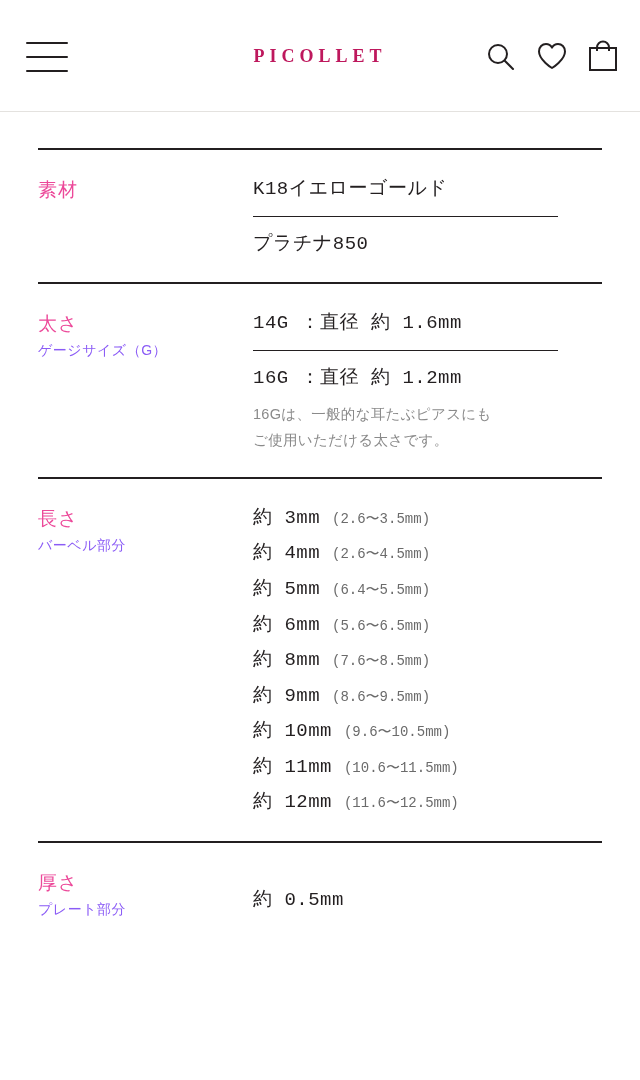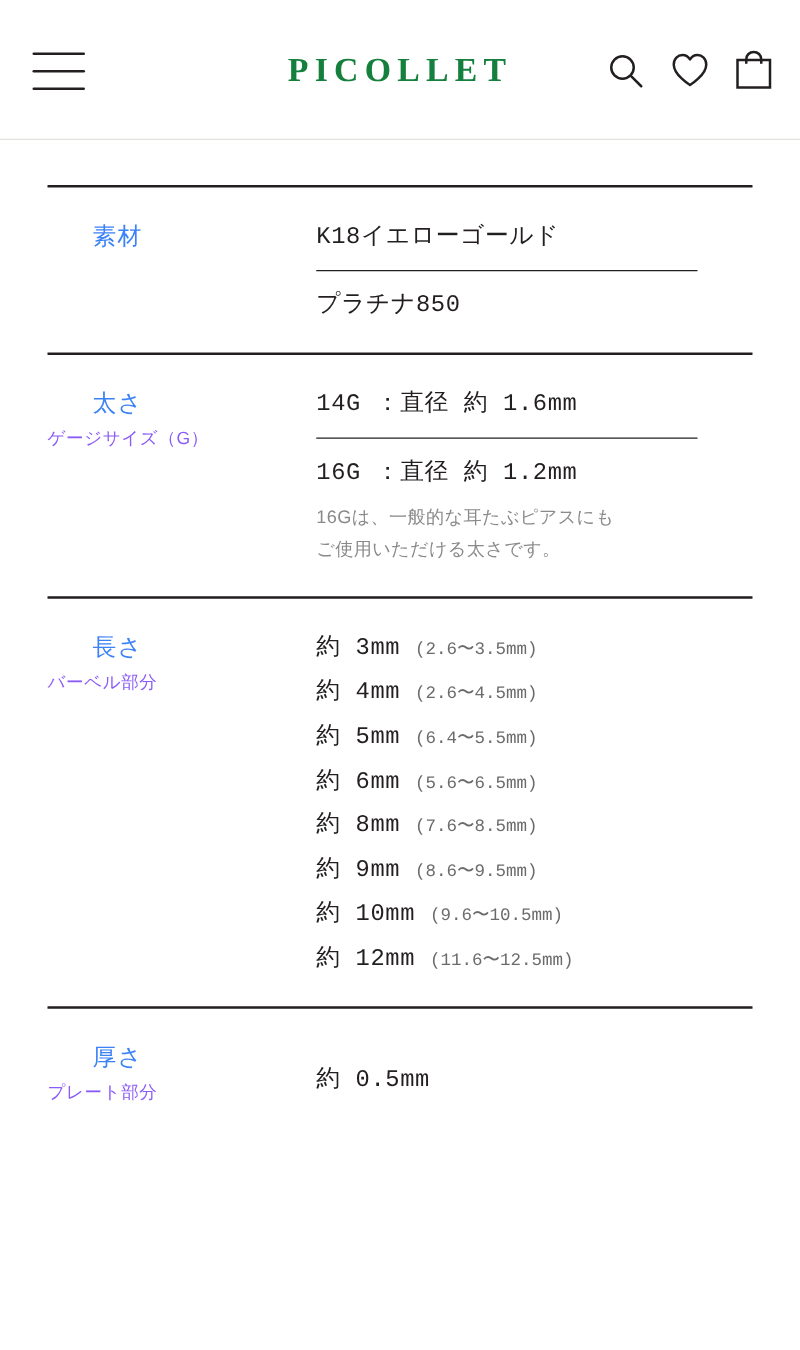--- a/index.html
+++ b/index.html
@@ -40,24 +40,24 @@
     border-radius: 1px;
   }
   .brand {
     position: absolute;
     left: 0;
     right: 0;
     top: 50%;
     transform: translateY(-50%);
     text-align: center;
     font-family: "Liberation Serif", "DejaVu Serif", serif;
-    font-size: 27px;
+    font-size: 18px;
     letter-spacing: 5px;
     font-weight: 700;
-    color: #15803d;
+    color: #be185d;
     pointer-events: none;
   }
   .header-icons {
     position: absolute;
     right: 22px;
     top: 50%;
     transform: translateY(-50%);
     display: flex;
     align-items: center;
     gap: 20px;
@@ -80,24 +80,23 @@
     align-items: flex-start;
     padding: 22px 0 24px 0;
   }
   .row .label {
     width: 215px;
     flex: 0 0 215px;
     padding-top: 6px;
   }
   .label .main {
     font-size: 19px;
-    color: #3b82f6;
+    color: #ec4899;
     letter-spacing: 1px;
     line-height: 1.3;
-    margin-left: 36px;
   }
   .label .sub {
     font-size: 14px;
     color: #8b5cf6;
     letter-spacing: 0.5px;
     margin-top: 5px;
   }
   .row .value {
     flex: 1 1 auto;
     padding-top: 4px;
@@ -229,20 +228,24 @@
       </div>
       <div class="vline">
         <span>約 9mm</span>
         <span class="dim">(8.6〜9.5mm)</span>
       </div>
       <div class="vline">
         <span>約 10mm</span>
         <span class="dim">(9.6〜10.5mm)</span>
       </div>
       <div class="vline">
+        <span>約 11mm</span>
+        <span class="dim">(10.6〜11.5mm)</span>
+      </div>
+      <div class="vline">
         <span>約 12mm</span>
         <span class="dim">(11.6〜12.5mm)</span>
       </div>
     </div>
   </div>
 
   <div class="rule"></div>
 
   <div class="row thickness">
     <div class="label">

